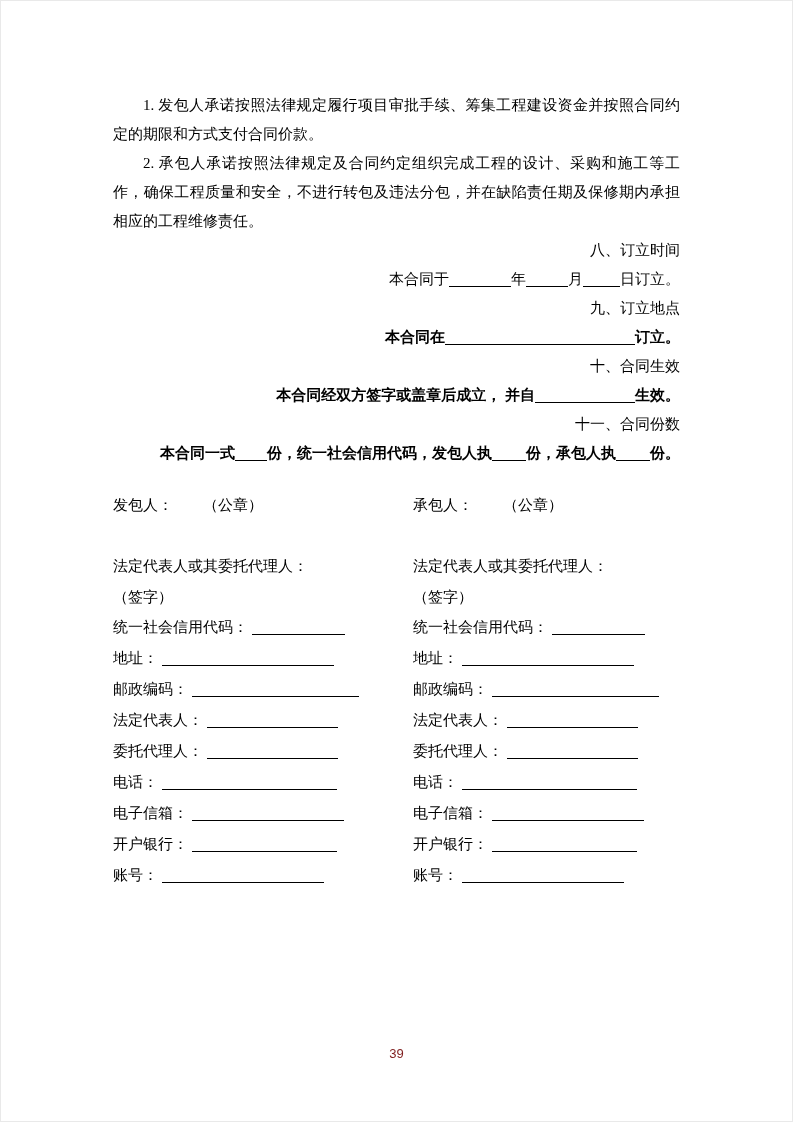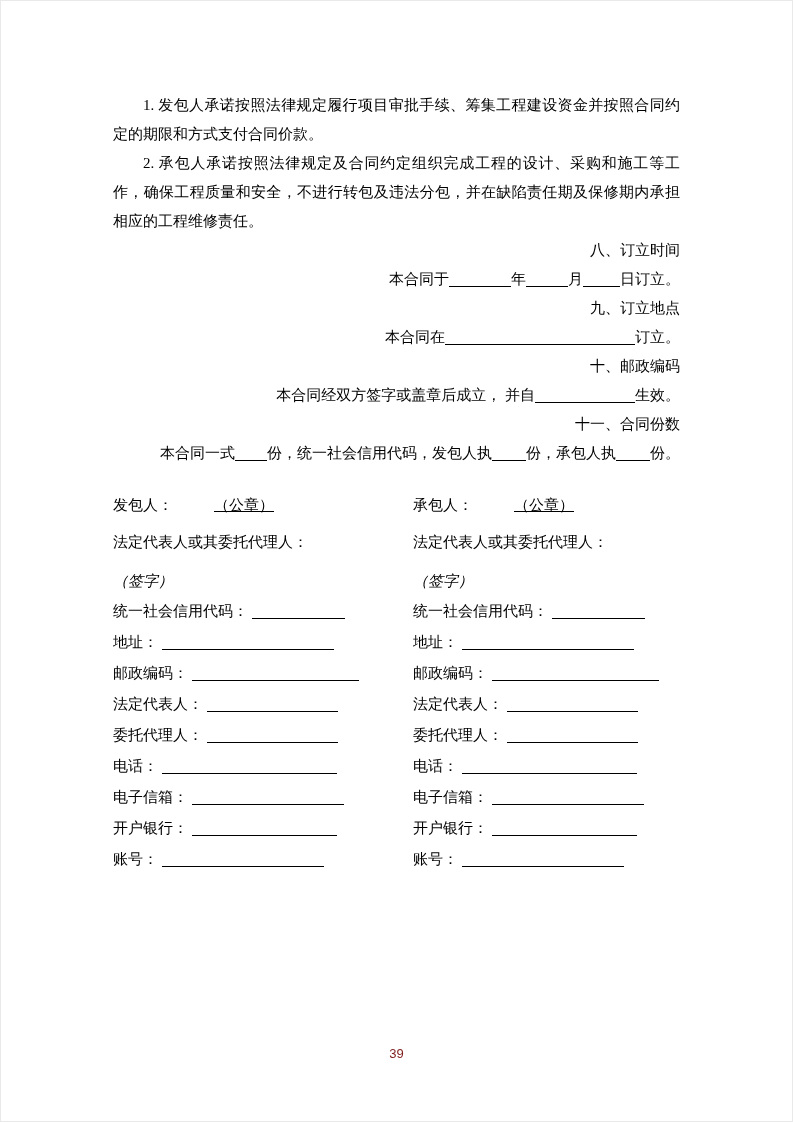--- a/index.html
+++ b/index.html
@@ -20,34 +20,34 @@
     font-size:15px;
   }
   .para {
     margin:0;
     line-height:29px;
     text-indent:2em;
     text-align:justify;
   }
   .row { line-height:29px;text-align:right; }
   .heading { padding-left:6px; }
-  .indent { padding-left:30px; }
+  .indent { padding-left:30px;font-weight:bold; }
   .blank {
     display:inline-block;
     height:3px;
     border-bottom:1.5px solid #000;
     margin-bottom:-3px;
   }
   .sig { display:flex; margin-top:23px; }
   .sig-col { width:300px; }
   .sig-col.right { width:267px; }
   .party-row { line-height:29px; }
-  .seal { margin-left:41px;text-decoration:underline; }
-  .rep-row { line-height:29px; margin-top:8px; }
-  .sign-row { line-height:29px; margin-top:10px;font-style:italic; }
+  .seal { margin-left:30px; }
+  .rep-row { line-height:29px; margin-top:32px; }
+  .sign-row { line-height:29px; margin-top:2px; }
   .frow { line-height:31px; white-space:nowrap; }
   .frow .blank { margin-left:4px; }
   .page-number {
     position:absolute;
     top:1046px; left:0; right:0;
     text-align:center;
     font-family:"Liberation Sans","DejaVu Sans",sans-serif;
     font-size:13px;
     color:#7f1d1d;
   }
@@ -60,21 +60,21 @@
 
     <p class="para">1. 发包人承诺按照法律规定履行项目审批手续、筹集工程建设资金并按照合同约定的期限和方式支付合同价款。</p>
     <p class="para">2. 承包人承诺按照法律规定及合同约定组织完成工程的设计、采购和施工等工作，确保工程质量和安全，不进行转包及违法分包，并在缺陷责任期及保修期内承担相应的工程维修责任。</p>
 
     <div class="row heading">八、订立时间</div>
     <div class="row"><span>本合同于</span><span class="blank" style="width:62px"></span><span>年</span><span class="blank" style="width:42px"></span><span>月</span><span class="blank" style="width:37px"></span><span>日订立。</span></div>
 
     <div class="row heading">九、订立地点</div>
     <div class="row indent"><span>本合同在</span><span class="blank" style="width:190px"></span><span>订立。</span></div>
 
-    <div class="row heading">十、邮政编码</div>
+    <div class="row heading">十、合同生效</div>
     <div class="row indent"><span>本合同经双方签字或盖章后成立， 并自</span><span class="blank" style="width:100px"></span><span>生效。</span></div>
 
     <div class="row heading">十一、合同份数</div>
     <div class="row indent"><span>本合同一式</span><span class="blank" style="width:32px"></span><span>份，统一社会信用代码，发包人执</span><span class="blank" style="width:34px"></span><span>份，承包人执</span><span class="blank" style="width:34px"></span><span>份。</span></div>
 
     <div class="sig">
 
       <div class="sig-col">
         <div class="party-row"><span>发包人：</span><span class="seal">（公章）</span></div>
         <div class="rep-row">法定代表人或其委托代理人：</div>

